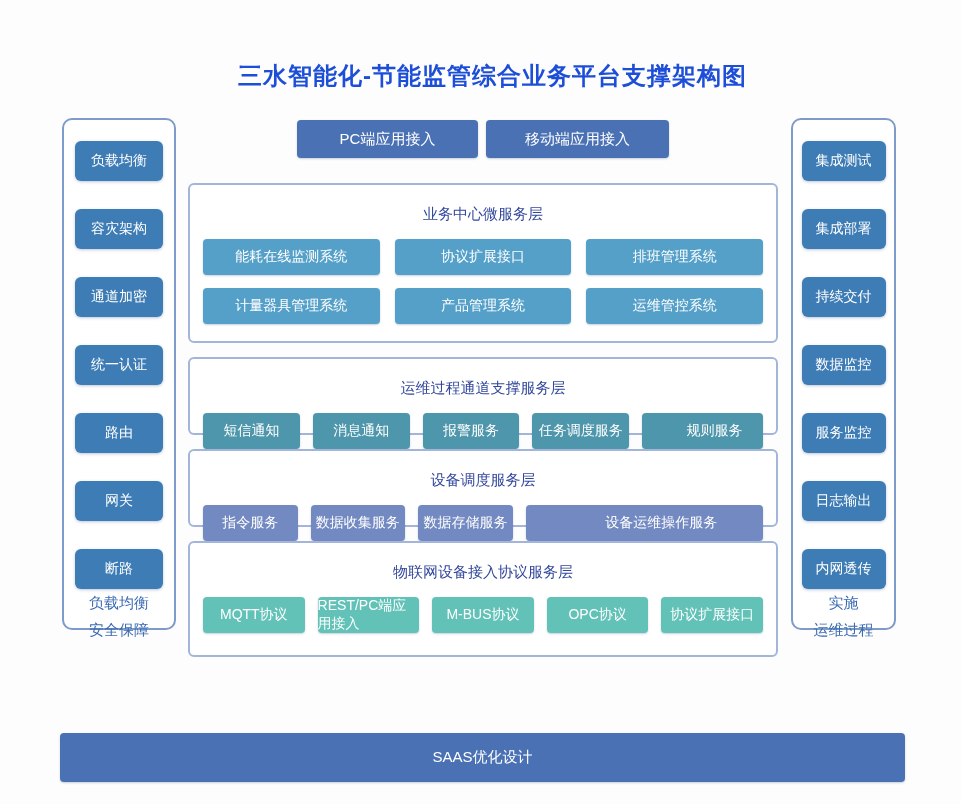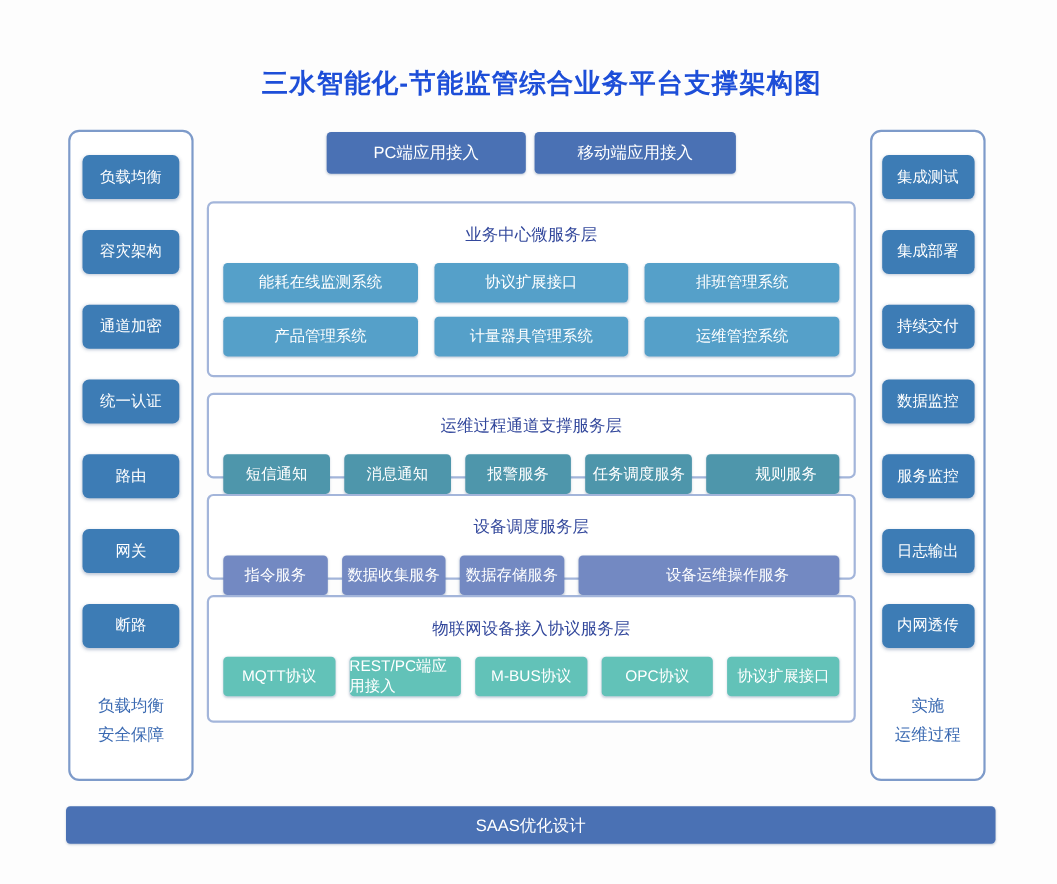--- a/index.html
+++ b/index.html
@@ -12,25 +12,25 @@
   
   .access-row{position:absolute;left:188px;top:120px;width:590px;
               display:flex;justify-content:center;gap:8px;}
   .access-btn{height:38px;display:flex;align-items:center;justify-content:center;
               background:#4a71b4;color:#fff;font-size:15px;border-radius:4px;
               box-shadow:0 1px 2px rgba(40,70,120,.25);}
   .access-btn:first-child{width:181px;}
   .access-btn:last-child{width:183px;}
 
   
-  .sidebar{position:absolute;top:118px;height:592px;border:2px solid #7e9bca;
+  .sidebar{position:absolute;top:118px;height:512px;border:2px solid #7e9bca;
            border-radius:10px;background:#fff;display:flex;flex-direction:column;
            align-items:center;box-sizing:border-box;padding-top:21px;}
   .sidebar.left{left:62px;width:114px;}
-  .sidebar.right{left:791px;width:105px;justify-content:flex-end;}
+  .sidebar.right{left:791px;width:105px;}
   .side-btns{display:flex;flex-direction:column;gap:28px;align-items:center;}
   .side-btn{height:40px;display:flex;align-items:center;justify-content:center;
             background:#3d7cb5;color:#fff;font-size:14px;border-radius:6px;
             box-shadow:0 1px 3px rgba(40,70,120,.3);}
   .sidebar.left .side-btn{width:88px;}
   .sidebar.right .side-btn{width:84px;}
   .side-footer{margin-top:auto;padding-bottom:26px;text-align:center;}
   .side-footer div{font-size:15px;line-height:27px;color:#3b6ab2;}
 
   
@@ -45,21 +45,21 @@
                color:#33489c;line-height:26px;}
   .layer-rows{display:flex;flex-direction:column;gap:13px;}
   .layer-row{display:flex;gap:13px;}
   .layer:nth-child(1) .layer-row{gap:15px;}
   .layer-btn{flex:1;height:36px;display:flex;align-items:center;justify-content:center;
              color:#fff;font-size:14px;border-radius:4px;
              box-shadow:0 1px 2px rgba(40,70,120,.25);}
   .layer:nth-child(3) .layer-row .layer-btn:last-child{flex:2.15;padding-left:34px;}
 
   
-  .saas-bar{position:absolute;left:60px;top:733px;width:845px;height:34px;
+  .saas-bar{position:absolute;left:60px;top:733px;width:845px;height:49px;
             background:#4a71b4;color:#fff;font-size:15px;border-radius:4px;
             display:flex;align-items:center;justify-content:center;
             box-shadow:0 1px 2px rgba(40,70,120,.25);}
 </style>
 </head>
 <body>
 
 <div class="page">
 
   <h1 class="title">三水智能化-节能监管综合业务平台支撑架构图</h1>
@@ -88,22 +88,22 @@
   <main class="layers">
       <section class="layer">
         <h2 class="layer-title">业务中心微服务层</h2>
         <div class="layer-rows">
           <div class="layer-row">
             <div class="layer-btn" style="background: rgb(85, 160, 201);">能耗在线监测系统</div>
             <div class="layer-btn" style="background: rgb(85, 160, 201);">协议扩展接口</div>
             <div class="layer-btn" style="background: rgb(85, 160, 201);">排班管理系统</div>
           </div>
           <div class="layer-row">
+            <div class="layer-btn" style="background: rgb(85, 160, 201);">计量器具管理系统</div>
             <div class="layer-btn" style="background: rgb(85, 160, 201);">产品管理系统</div>
-            <div class="layer-btn" style="background: rgb(85, 160, 201);">计量器具管理系统</div>
             <div class="layer-btn" style="background: rgb(85, 160, 201);">运维管控系统</div>
           </div>
         </div>
       </section>
       <section class="layer">
         <h2 class="layer-title">运维过程通道支撑服务层</h2>
         <div class="layer-rows">
           <div class="layer-row">
             <div class="layer-btn" style="background: rgb(78, 150, 171);">短信通知</div>
             <div class="layer-btn" style="background: rgb(78, 150, 171);">消息通知</div>

